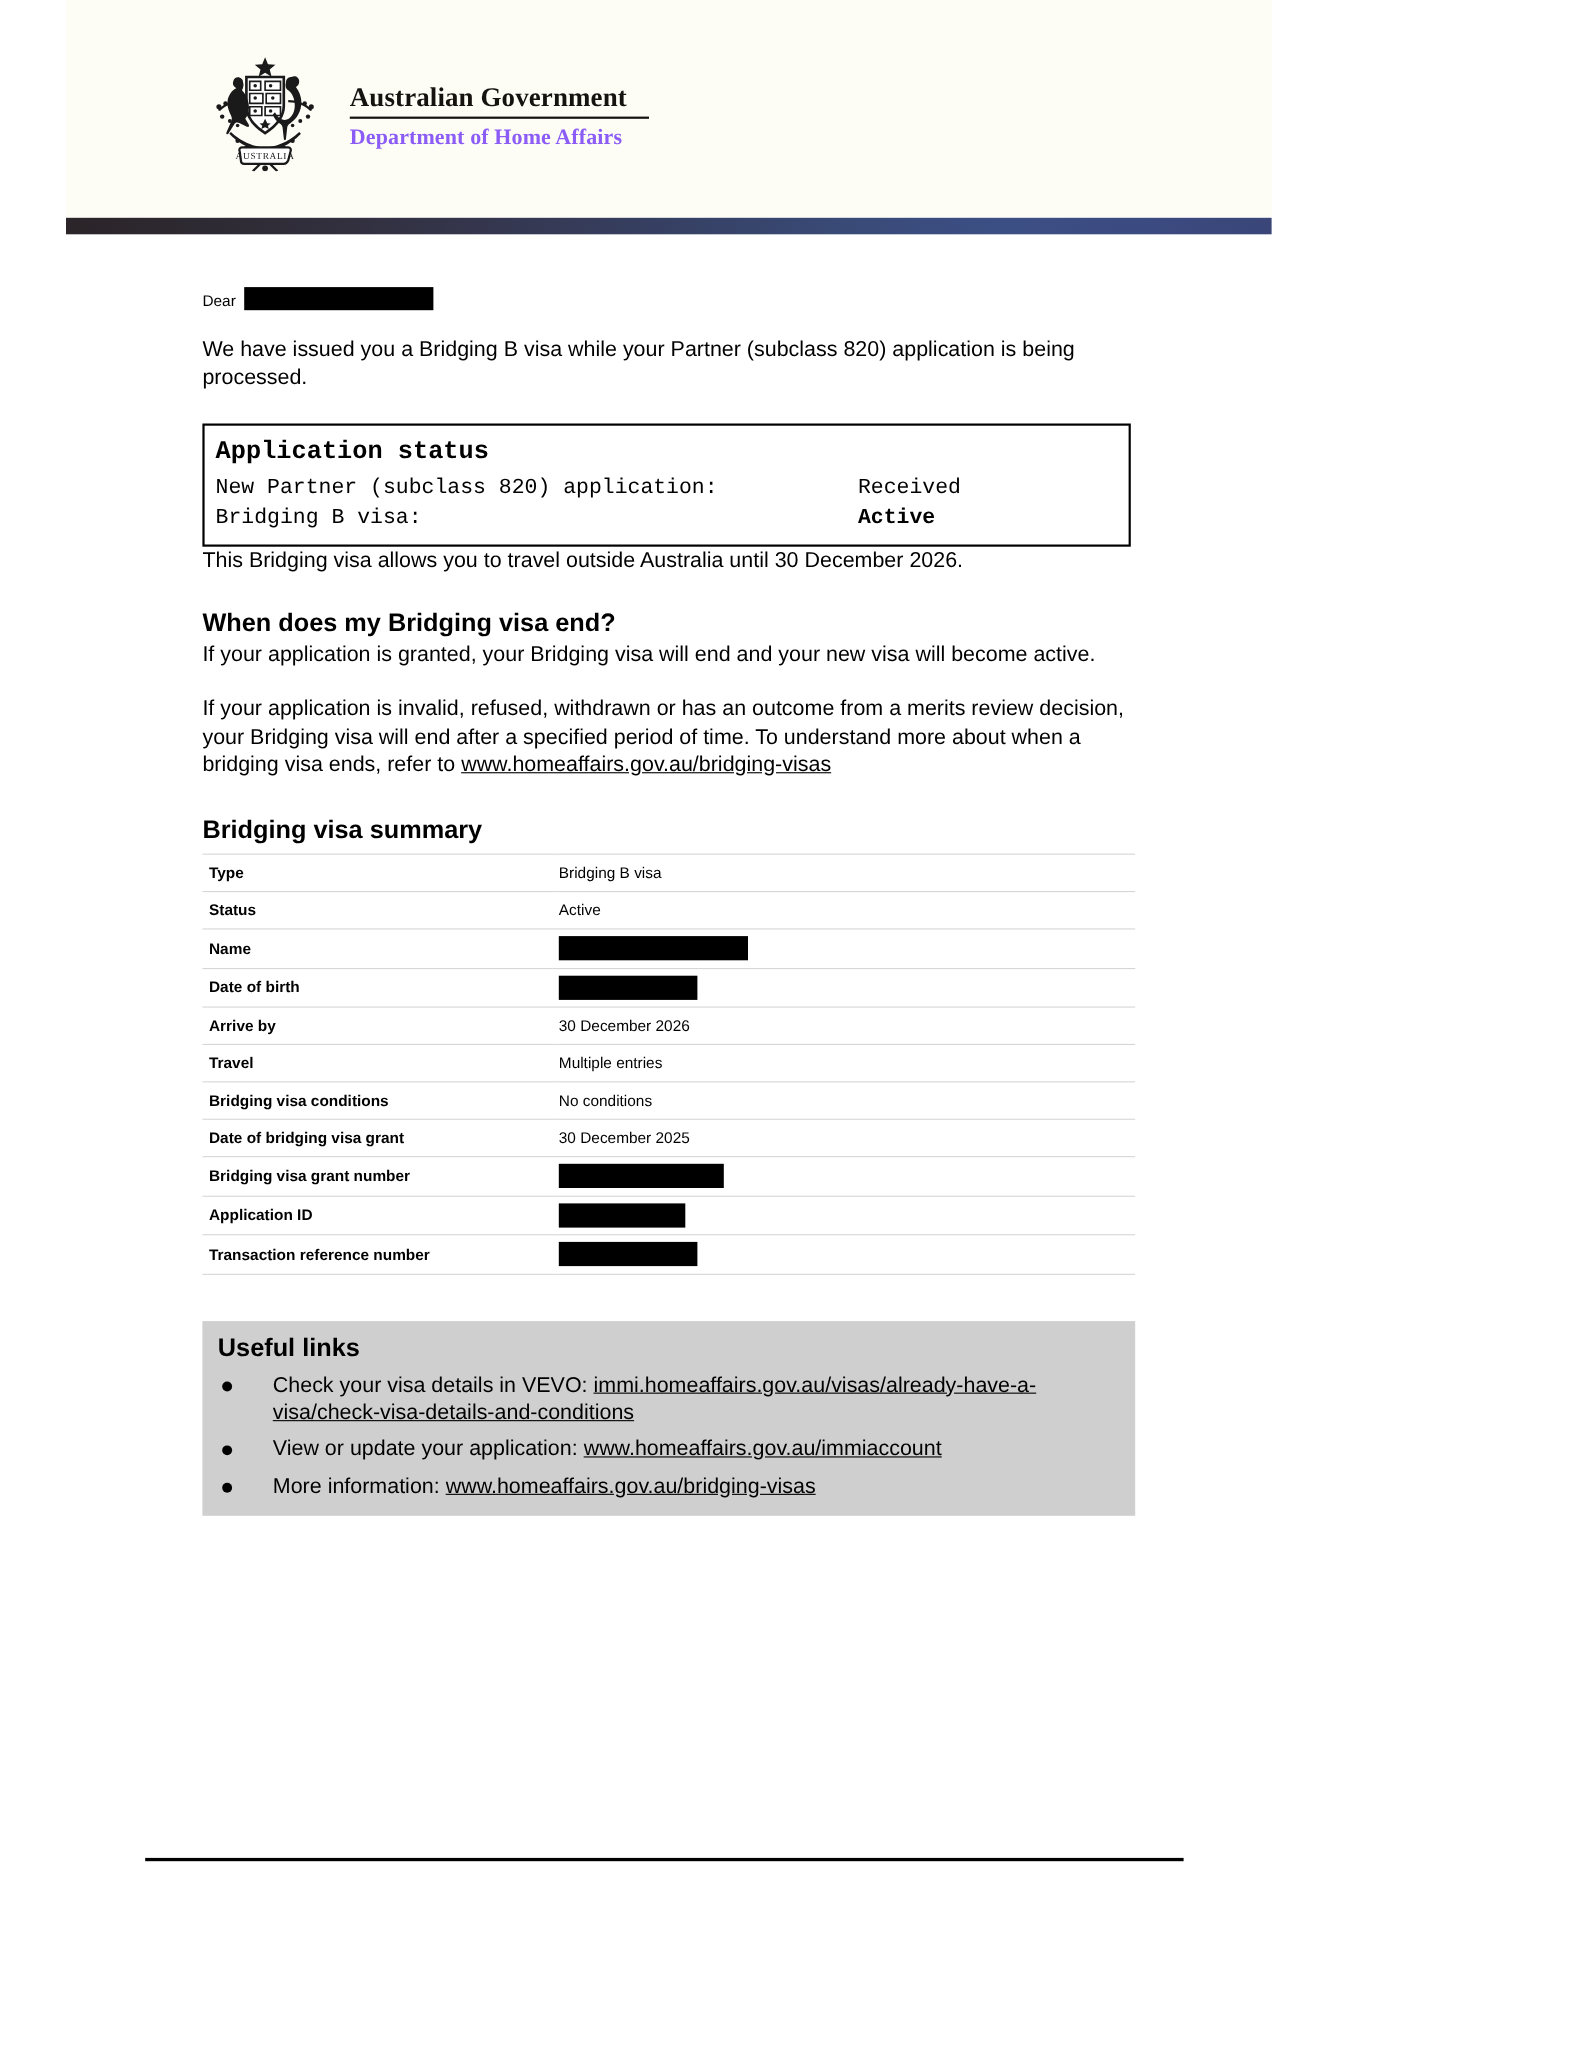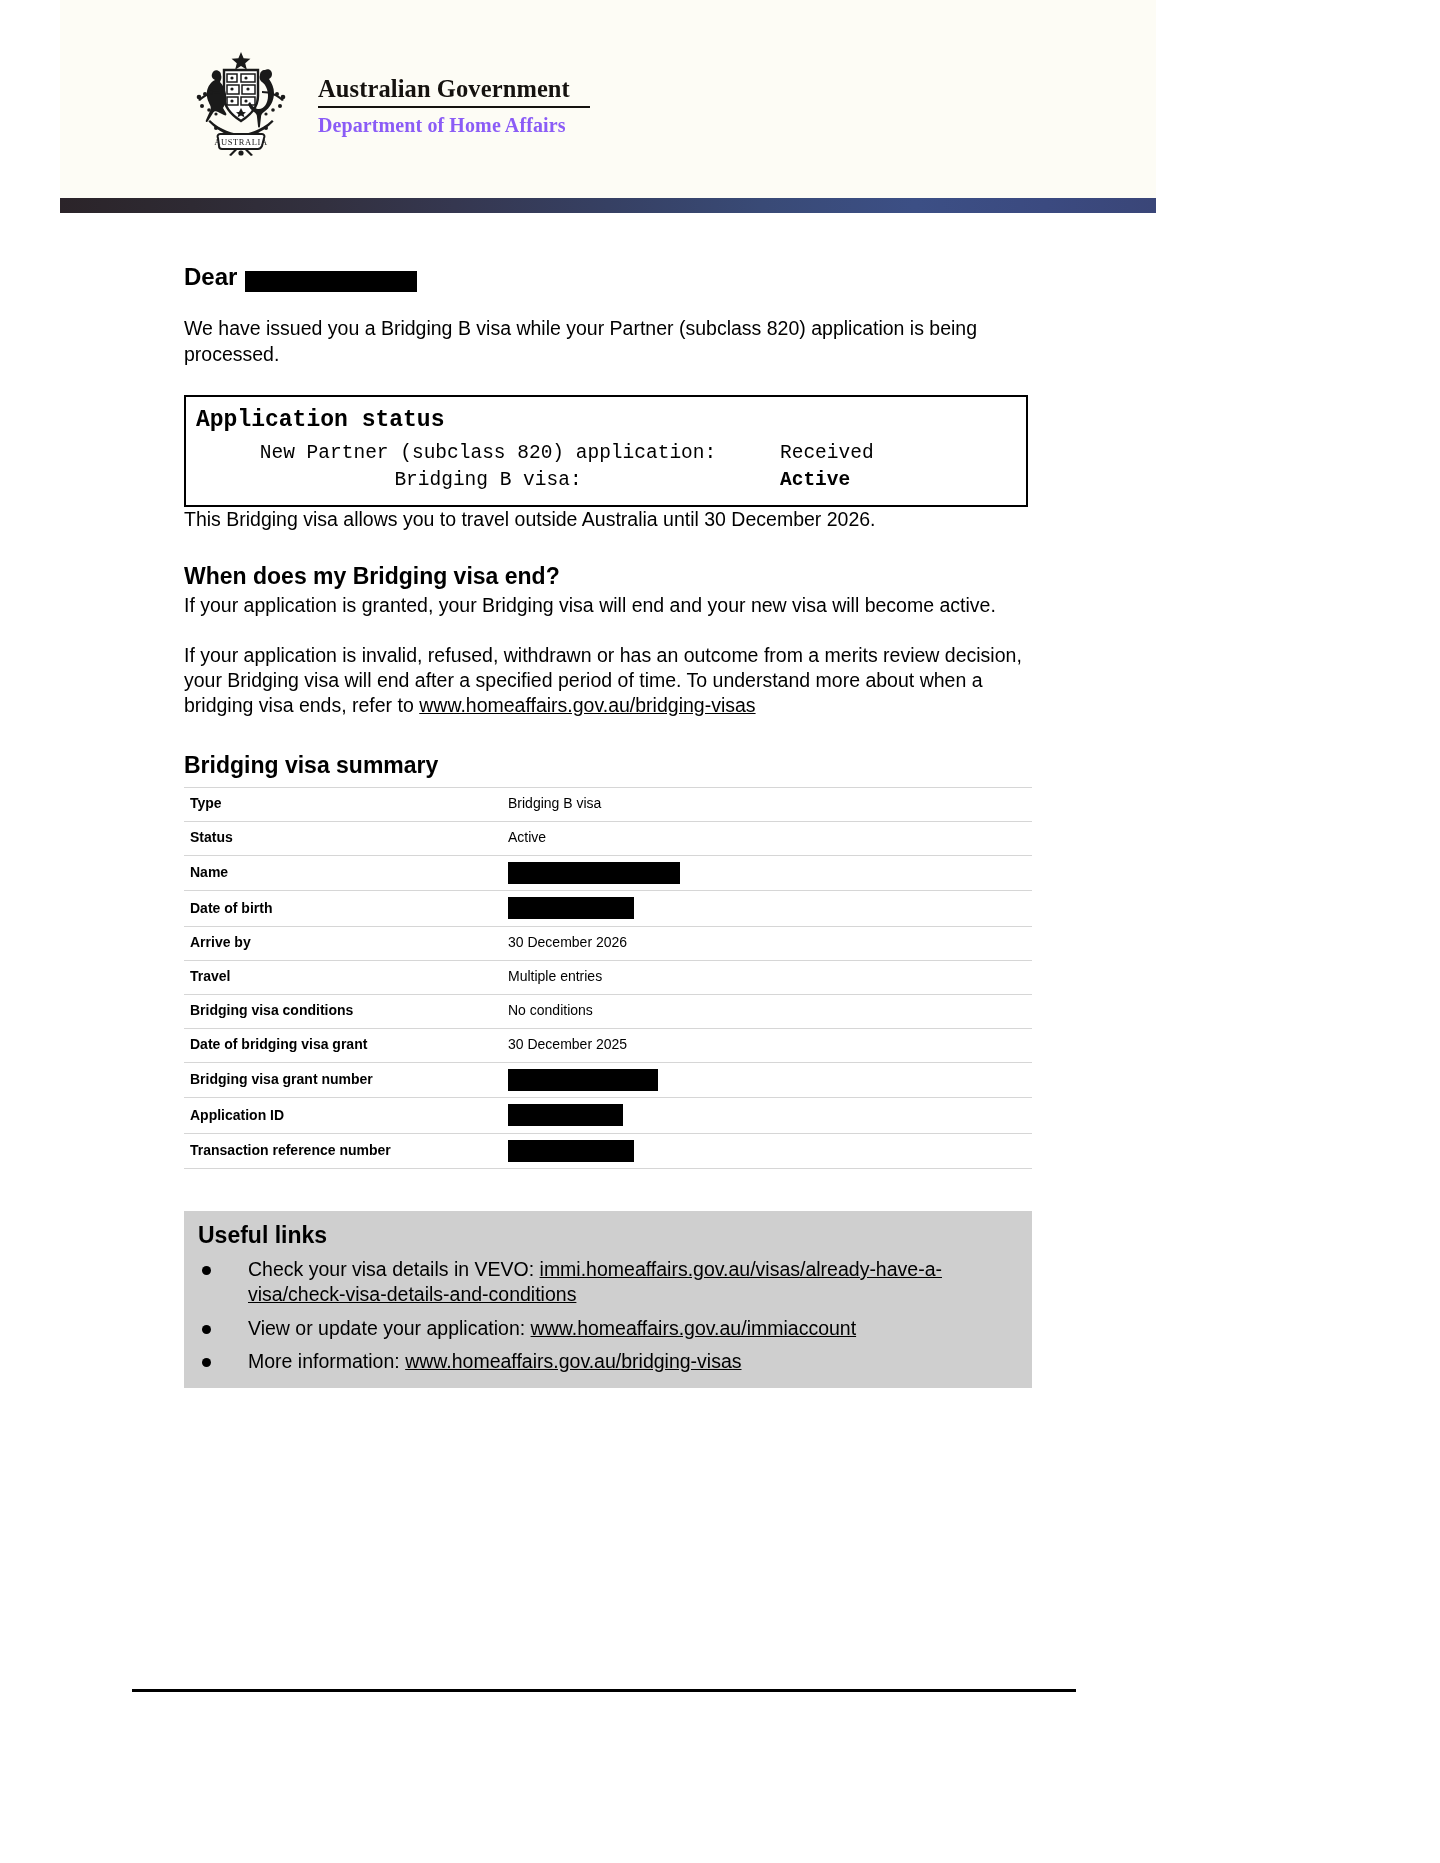--- a/index.html
+++ b/index.html
@@ -100,23 +100,22 @@
     left: 184px;
     top: 255px;
     width: 848px;
   }
 
   .salutation {
     display: flex;
     align-items: flex-end;
     gap: 8px;
     margin-top: 6px;
-    font-size: 24px;
+    font-size: 14px;
     line-height: 1.3;
-    font-weight: bold;
   }
   .redact {
     display: inline-block;
     background: #000000;
     height: 20px;
     vertical-align: middle;
   }
   .redact-name-top { width: 172px; height: 21px; }
 
   p.body-text {
@@ -140,21 +139,21 @@
     font-weight: bold;
     padding: 0 0 4px 10px;
     line-height: 1.30;
   }
   .status-row {
     display: flex;
     padding: 0 0 0 10px;
     font-size: 19.5px;
     line-height: 1.42;
   }
-  .status-label { width: 584px; text-align: center; }
+  .status-label { width: 584px; }
   .status-value { }
   .status-value.bold { font-weight: bold; }
 
   
   h2.sec {
     font-size: 23px;
     font-weight: bold;
     margin: 30px 0 2px 0;
     line-height: 1.25;
   }

